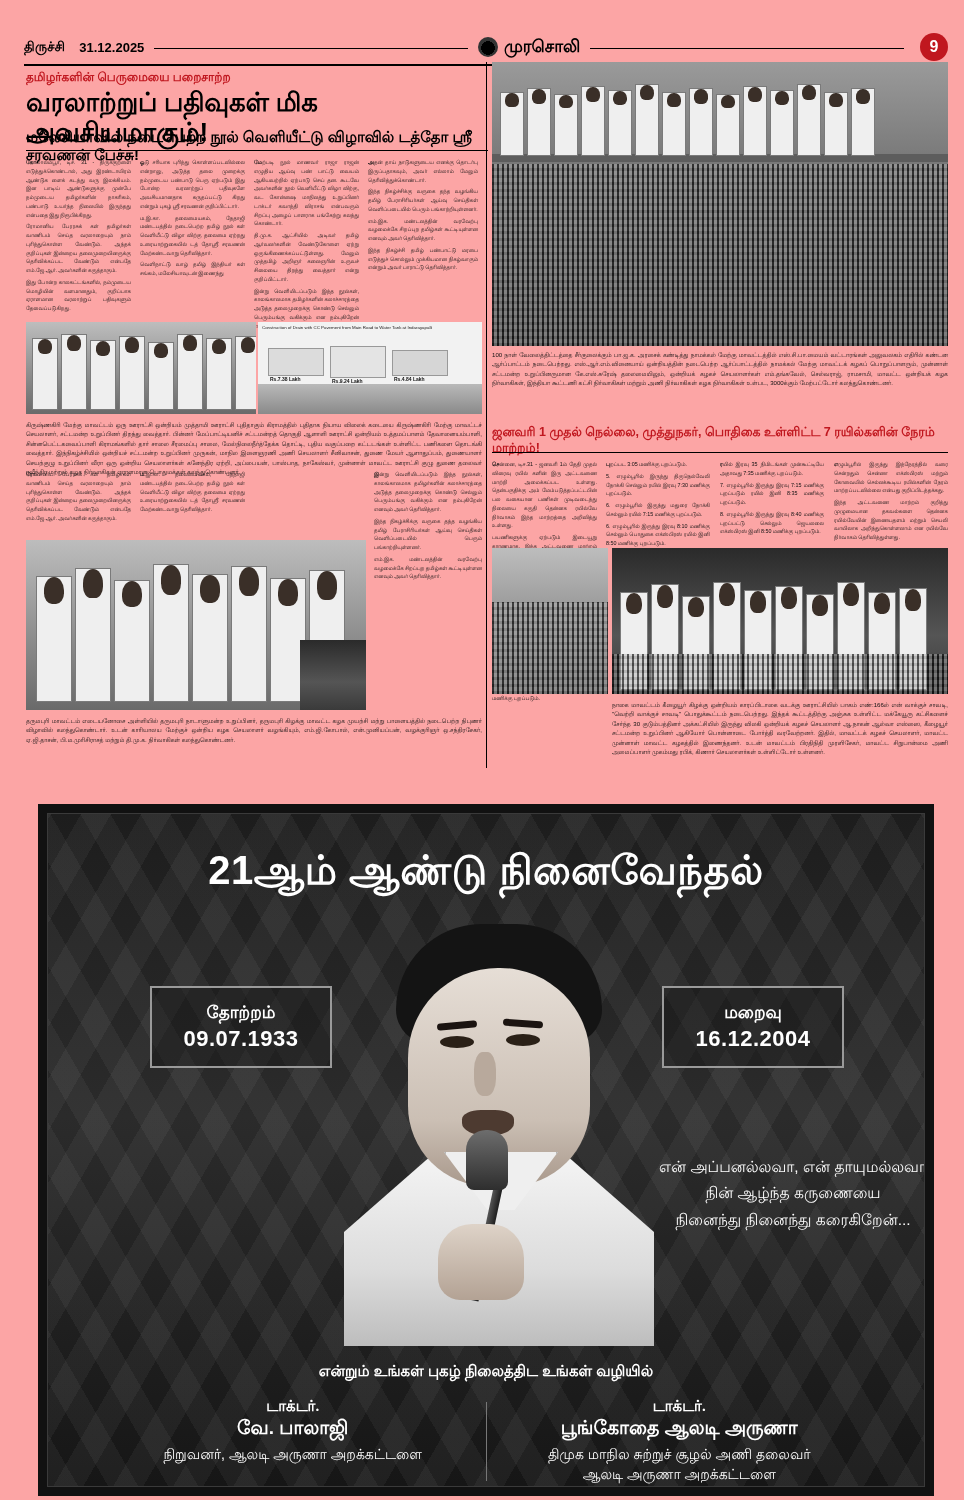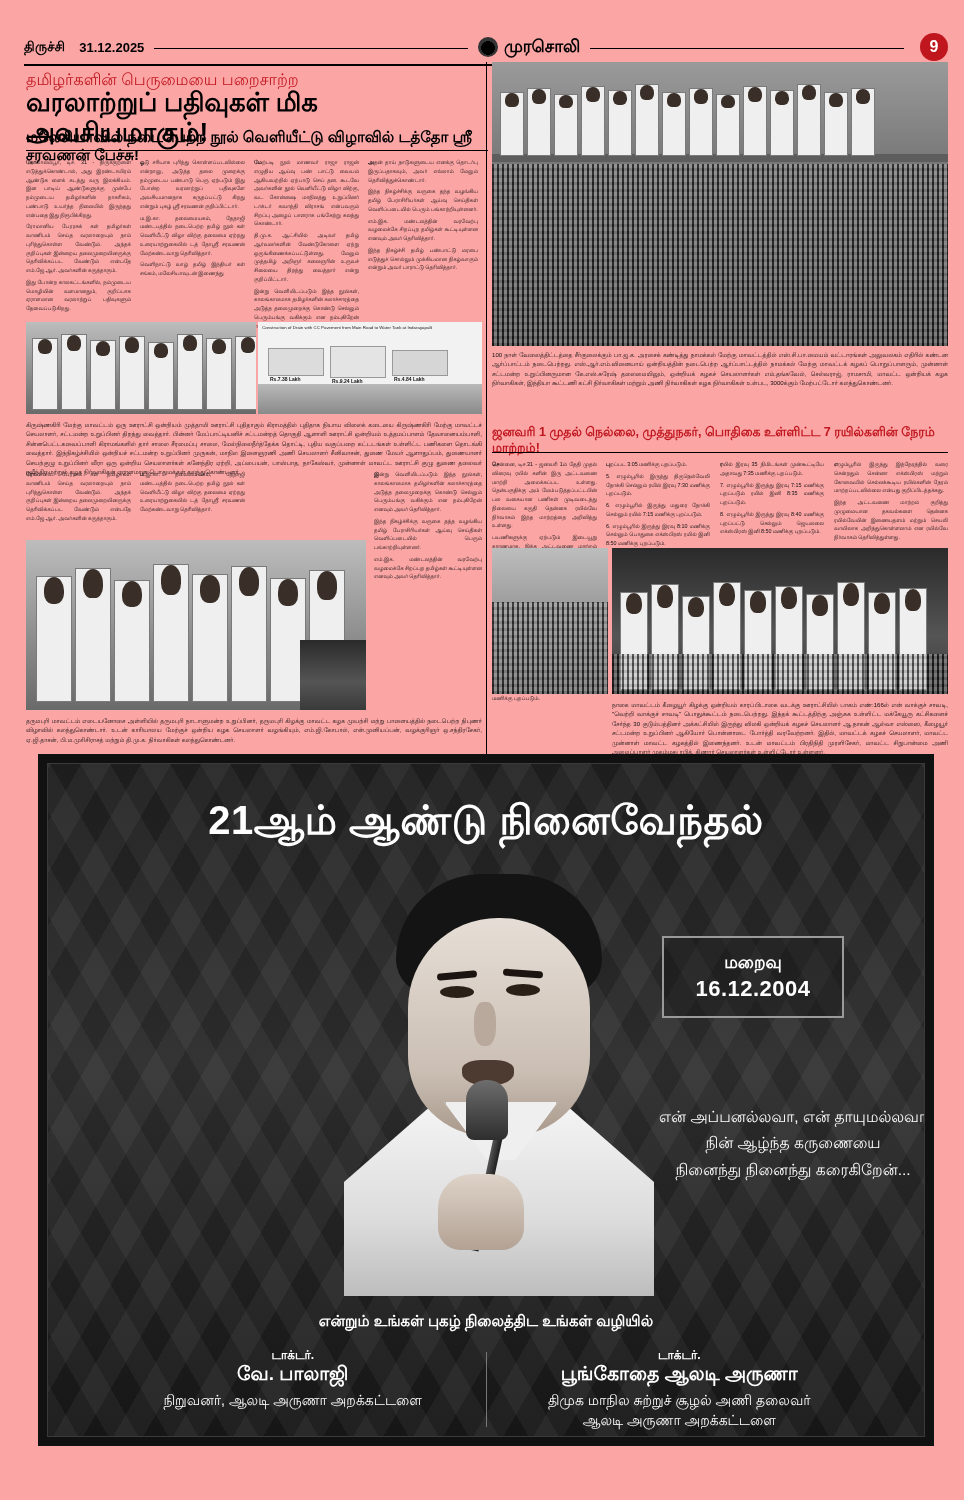--- a/index.html
+++ b/index.html
@@ -30,21 +30,21 @@
   .pagenum-wrap { width:34px; display:flex; justify-content:flex-end; }
   .pagenum {
     width:28px; height:28px; border-radius:50%; background:#c0171f; color:#fff;
     font-size:16px; font-weight:bold; display:flex; align-items:center; justify-content:center;
   }
   .mast-underline { position:absolute; left:24px; top:64px; width:924px; height:2px; background:#000; }
 
   
   .kicker {
     position:absolute; left:26px; top:70px; width:452px;
-    font-size:16px; font-weight:normal; color:#c0171f; line-height:1.2;
+    font-size:12px; font-weight:bold; color:#c0171f; line-height:1.2;
   }
   .headline {
     position:absolute; left:26px; top:88px; width:458px;
     font-size:26px; font-weight:bold; line-height:1.15; letter-spacing:-.2px;
   }
   .subhead {
     position:absolute; left:26px; top:128px; width:462px;
     font-size:15px; font-weight:bold; line-height:1.2;
   }
   .subrule { position:absolute; left:26px; top:150px; width:462px; height:1px; background:#000; }
@@ -84,21 +84,21 @@
   .chartbg { background:#f2f2f2; }
 
   
   .midbanner {
     position:absolute; left:492px; top:425px; width:456px;
     font-size:12.5px; font-weight:bold; color:#c0171f; line-height:1.25;
   }
 
   
   .ad {
-    position:absolute; left:38px; top:754px; width:896px; height:692px;
+    position:absolute; left:38px; top:804px; width:896px; height:692px;
     background:#111; padding:0; box-sizing:border-box;
   }
   .ad-inner {
     position:absolute; inset:9px;
     background:
       repeating-linear-gradient(60deg, rgba(255,255,255,.045) 0 26px, rgba(255,255,255,0) 26px 52px),
       repeating-linear-gradient(-60deg, rgba(255,255,255,.045) 0 26px, rgba(255,255,255,0) 26px 52px),
       linear-gradient(180deg,#1d1d1d 0%, #2b2b2b 45%, #161616 100%);
     border:1px solid #3a3a3a;
     overflow:hidden;
@@ -170,21 +170,21 @@
   }
   .ad-name-pre { font-size:22px; font-weight:bold; }
   .ad-name { font-size:33px; font-weight:bold; letter-spacing:.5px; }
   .ad-name-suf { font-size:21px; }
   .ad-sub {
     position:absolute; left:0; right:0; top:548px; text-align:center;
     color:#fff; font-size:15px; font-weight:bold;
   }
   .signers { position:absolute; left:52px; right:52px; top:584px; display:flex; color:#fff; }
   .signer { flex:1; text-align:center; }
-  .signer .pre { font-size:12px; font-weight:bold; }
+  .signer .pre { font-size:15px; font-weight:bold;font-family:Liberation Serif, serif; }
   .signer .nm { font-size:19px; font-weight:bold; }
   .signer .role { font-size:14px; line-height:1.45; margin-top:3px; }
   .signer-div { width:1px; background:#777; margin:4px 0; }
 </style>
 </head>
 <body>
 
 <div class="page">
 
   <div class="masthead">
@@ -432,20 +432,24 @@
   </div>
   <div class="cap" style="left:612px; top:700px; width:336px;">நாகை மாவட்டம் கீழையூர் கிழக்கு ஒன்றியம் காரப்பிடாகை வடக்கு ஊராட்சியில் பாகம் எண்:166ல் என் வாக்குச் சாவடி, "வெற்றி வாக்குச் சாவடி" பொதுக்கூட்டம் நடைபெற்றது. இந்தக் கூட்டத்திற்கு அஞ்சுக உள்ளிட்ட மக்கேயூரு கட்சிகளைச் சேர்ந்த 30 குடும்பத்தினர் அக்கட்சியில் இருந்து விலகி ஒன்றியக் கழகச் செயலாளர் ஆ.நாகன் ஆல்வா எஸ்ஸை, கீழையூர் சட்டமன்ற உறுப்பினர் ஆகியோர் பொன்னாடை போர்த்தி வரவேற்றனர். இதில், மாவட்டக் கழகச் செயலாளர், மாவட்ட முன்னாள் மாவட்ட கழகத்தில் இணைந்தனர். உடன் மாவட்டம் பிரதிநிதி முரளிசேகர், மாவட்ட சிறுபான்மை அணி அமைப்பாளர் முகம்மது ரபிக், கிணார் செயலாளர்கள் உள்ளிட்டோர் உள்ளனர்.</div>
 
   <div class="vrule" style="left:486px; top:62px; height:706px;"></div>
 
   <div class="ad">
     <div class="ad-inner">
 
       <div class="ad-title">21ஆம் ஆண்டு நினைவேந்தல்</div>
 
+      <div class="date-badge" id="badge-birth">
+        <span class="lbl">தோற்றம்</span>
+        <span class="val">09.07.1933</span>
+      </div>
 
       <div class="date-badge" id="badge-death">
         <span class="lbl">மறைவு</span>
         <span class="val">16.12.2004</span>
       </div>
 
       <div class="portrait">
         <div class="p-shirt"></div>
         <div class="p-hair"></div>
         <div class="p-face"></div>

